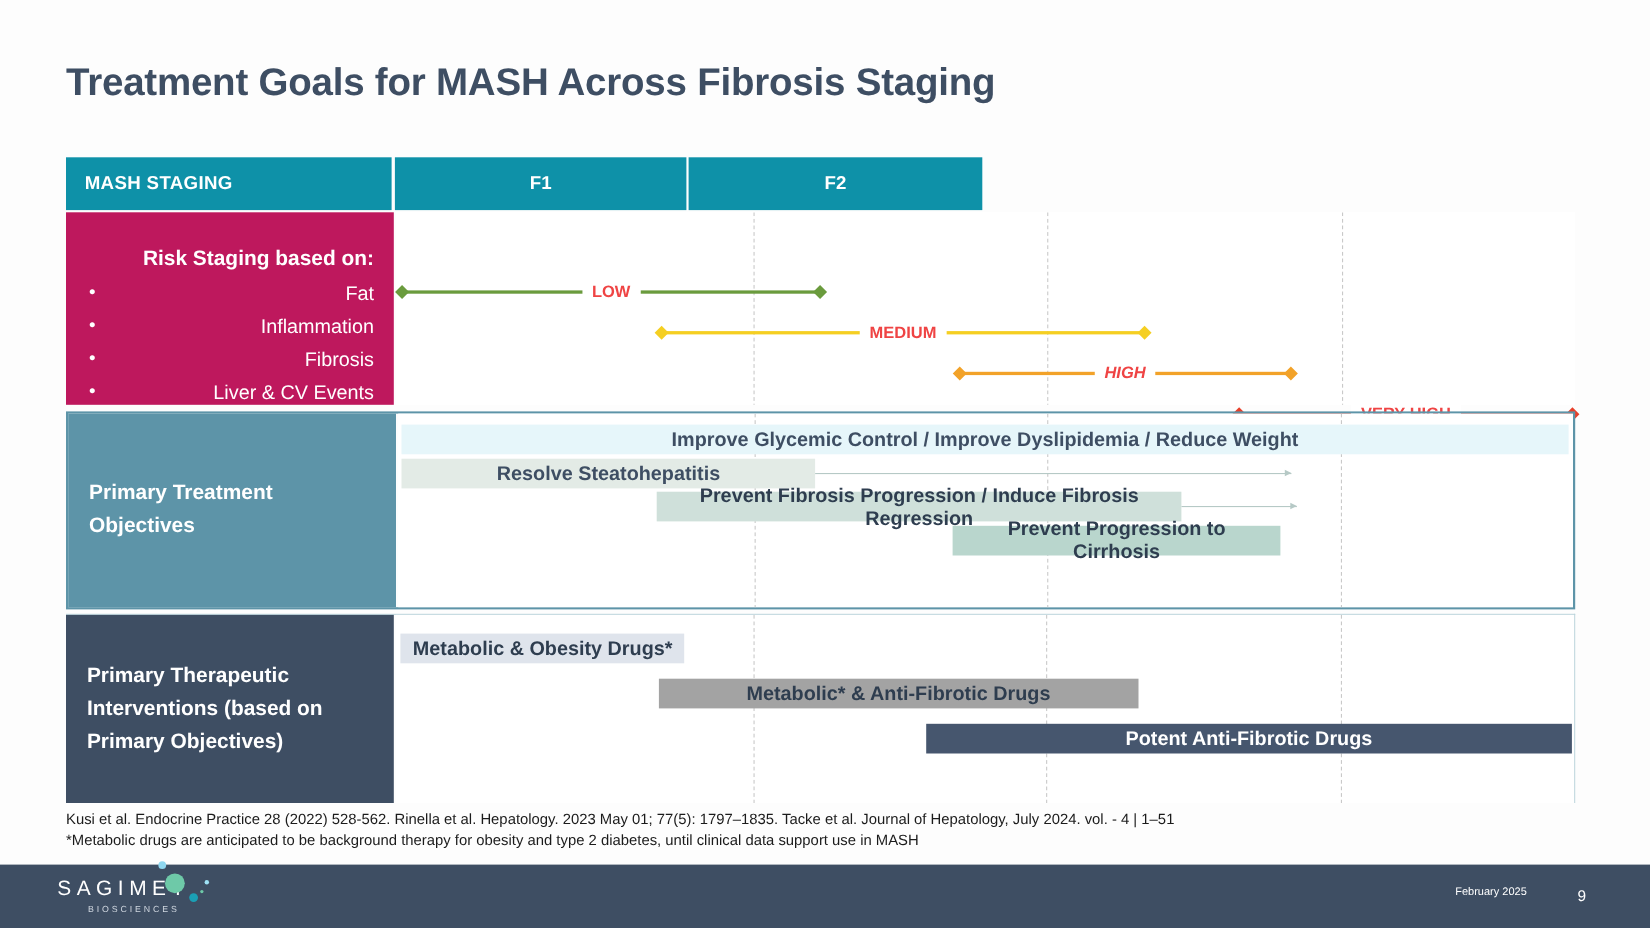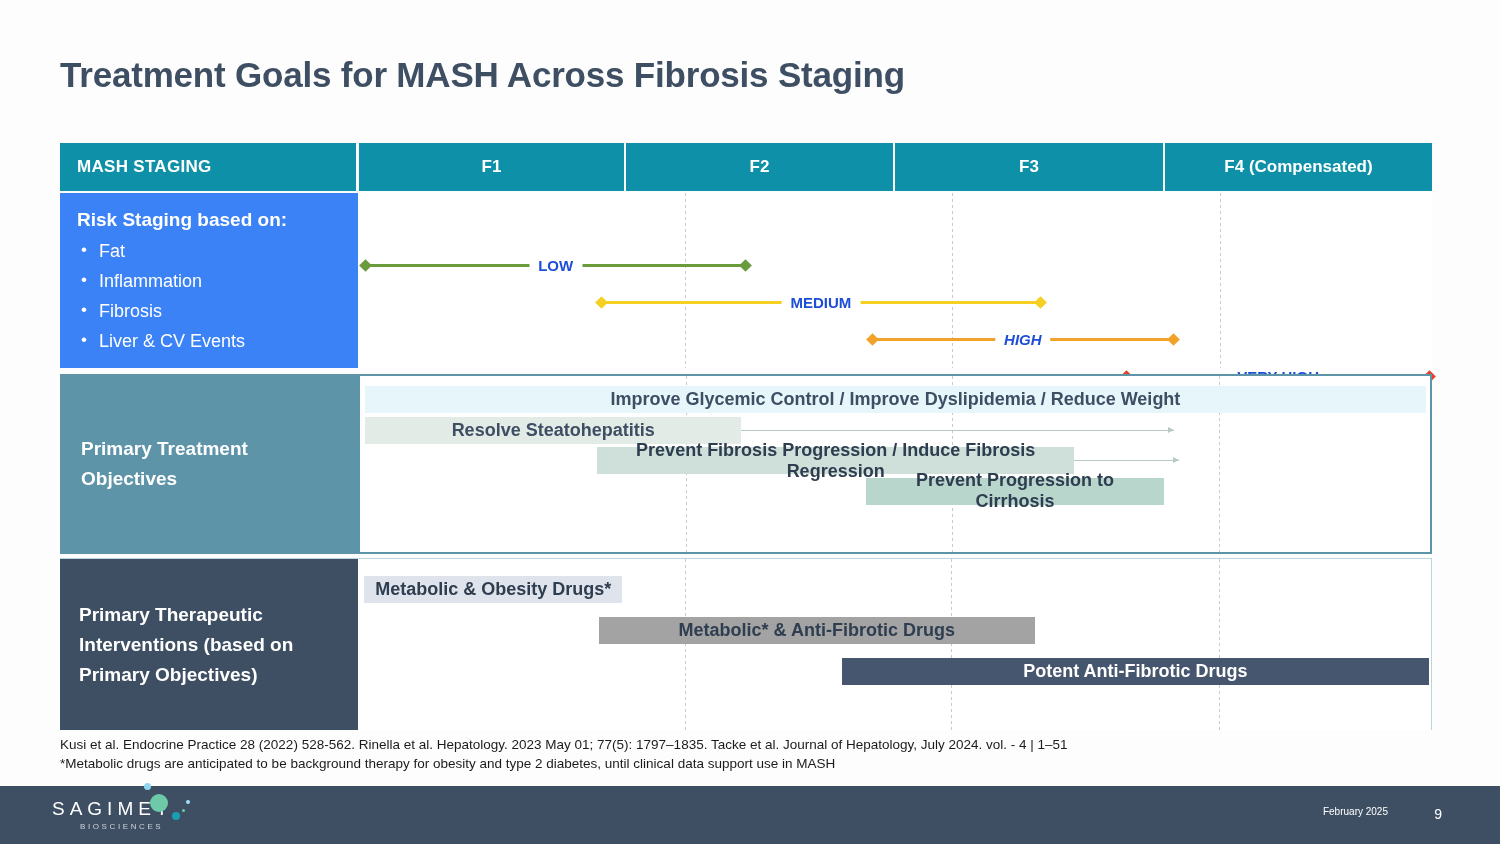--- a/index.html
+++ b/index.html
@@ -34,37 +34,37 @@
   .hdr-f2 { left: 566px; width: 267px; justify-content: center; }
   .hdr-f3 { left: 835px; width: 268px; justify-content: center; }
   .hdr-f4 { left: 1105px; width: 267px; justify-content: center; }
 
   
   .row-risk { position: relative; height: 175px; margin-top: 2px; }
   .lbl-cell {
     position: absolute; left: 0; top: 0; width: 298px; height: 100%;
     color: #ffffff;
   }
-  .lbl-risk { background: #3b82f6; padding: 16px 18px 0 17px; }
+  .lbl-risk { background: #be185d; padding: 32px 18px 0 17px; text-align: right; }
   .lbl-risk .hd { font-size: 19px; font-weight: bold; margin-bottom: 5px; }
   .lbl-risk ul { list-style: none; }
   .lbl-risk li { font-size: 18px; line-height: 30px; position: relative; padding-left: 22px; font-weight: normal; }
   .lbl-risk li::before { content: "\2022"; position: absolute; left: 4px; top: -1px; font-size: 17px; }
 
   .plot { position: absolute; left: 300px; top: 0; right: 0; height: 100%; background: #ffffff; }
   .gl { position: absolute; top: 0; bottom: 0; width: 1px;
         background-image: linear-gradient(to bottom,#c9c9c9 55%,rgba(255,255,255,0) 0%);
         background-size: 1px 6px; background-repeat: repeat-y; }
 
   
   .riskline { position: absolute; height: 20px; display: flex; align-items: center; }
   .rl-seg { position: absolute; height: 3px; top: 8.5px; }
   .rl-dia { position: absolute; width: 9px; height: 9px; top: 5.5px; transform: rotate(45deg); }
   .rl-txt { position: absolute; top: 0; height: 20px; display: flex; align-items: center;
-            font-size: 15px; font-weight: bold; color: #1d4ed8; background: #ffffff; padding: 0 9px; }
+            font-size: 15px; font-weight: bold; color: #ef4444; background: #ffffff; padding: 0 9px; }
 
   
   .row-obj { position: relative; height: 180px; margin-top: 6px; border: 2px solid #5d94a8; }
   .lbl-obj { background: #5d94a8; display: flex; align-items: center; padding: 0 19px;
              font-size: 19px; font-weight: bold; line-height: 30px; }
   .bar { position: absolute; height: 27px; display: flex; align-items: center;
          font-size: 18px; font-weight: bold; }
   .bar span { width: 100%; text-align: center; padding: 0 8px; }
   .tail { position: absolute; height: 1px; background: #b6c9c6; top: 13px; }
   .tail::after { content: ""; position: absolute; right: 0; top: -3px;
@@ -94,22 +94,20 @@
 <div id="slide">
 
   <div class="title">Treatment Goals for MASH Across Fibrosis Staging</div>
 
   <div class="tbl">
 
     <div class="hdr">
       <div class="hdr-cell hdr-label">MASH STAGING</div>
       <div class="hdr-cell hdr-f1">F1</div>
       <div class="hdr-cell hdr-f2">F2</div>
-      <div class="hdr-cell hdr-f3">F3</div>
-      <div class="hdr-cell hdr-f4">F4 (Compensated)</div>
     </div>
 
     <div class="row-risk">
       <div class="lbl-cell lbl-risk">
         <div class="hd">Risk Staging based on:</div>
         <ul>
           <li>Fat</li>
           <li>Inflammation</li>
           <li>Fibrosis</li>
           <li>Liver &amp; CV Events</li>

